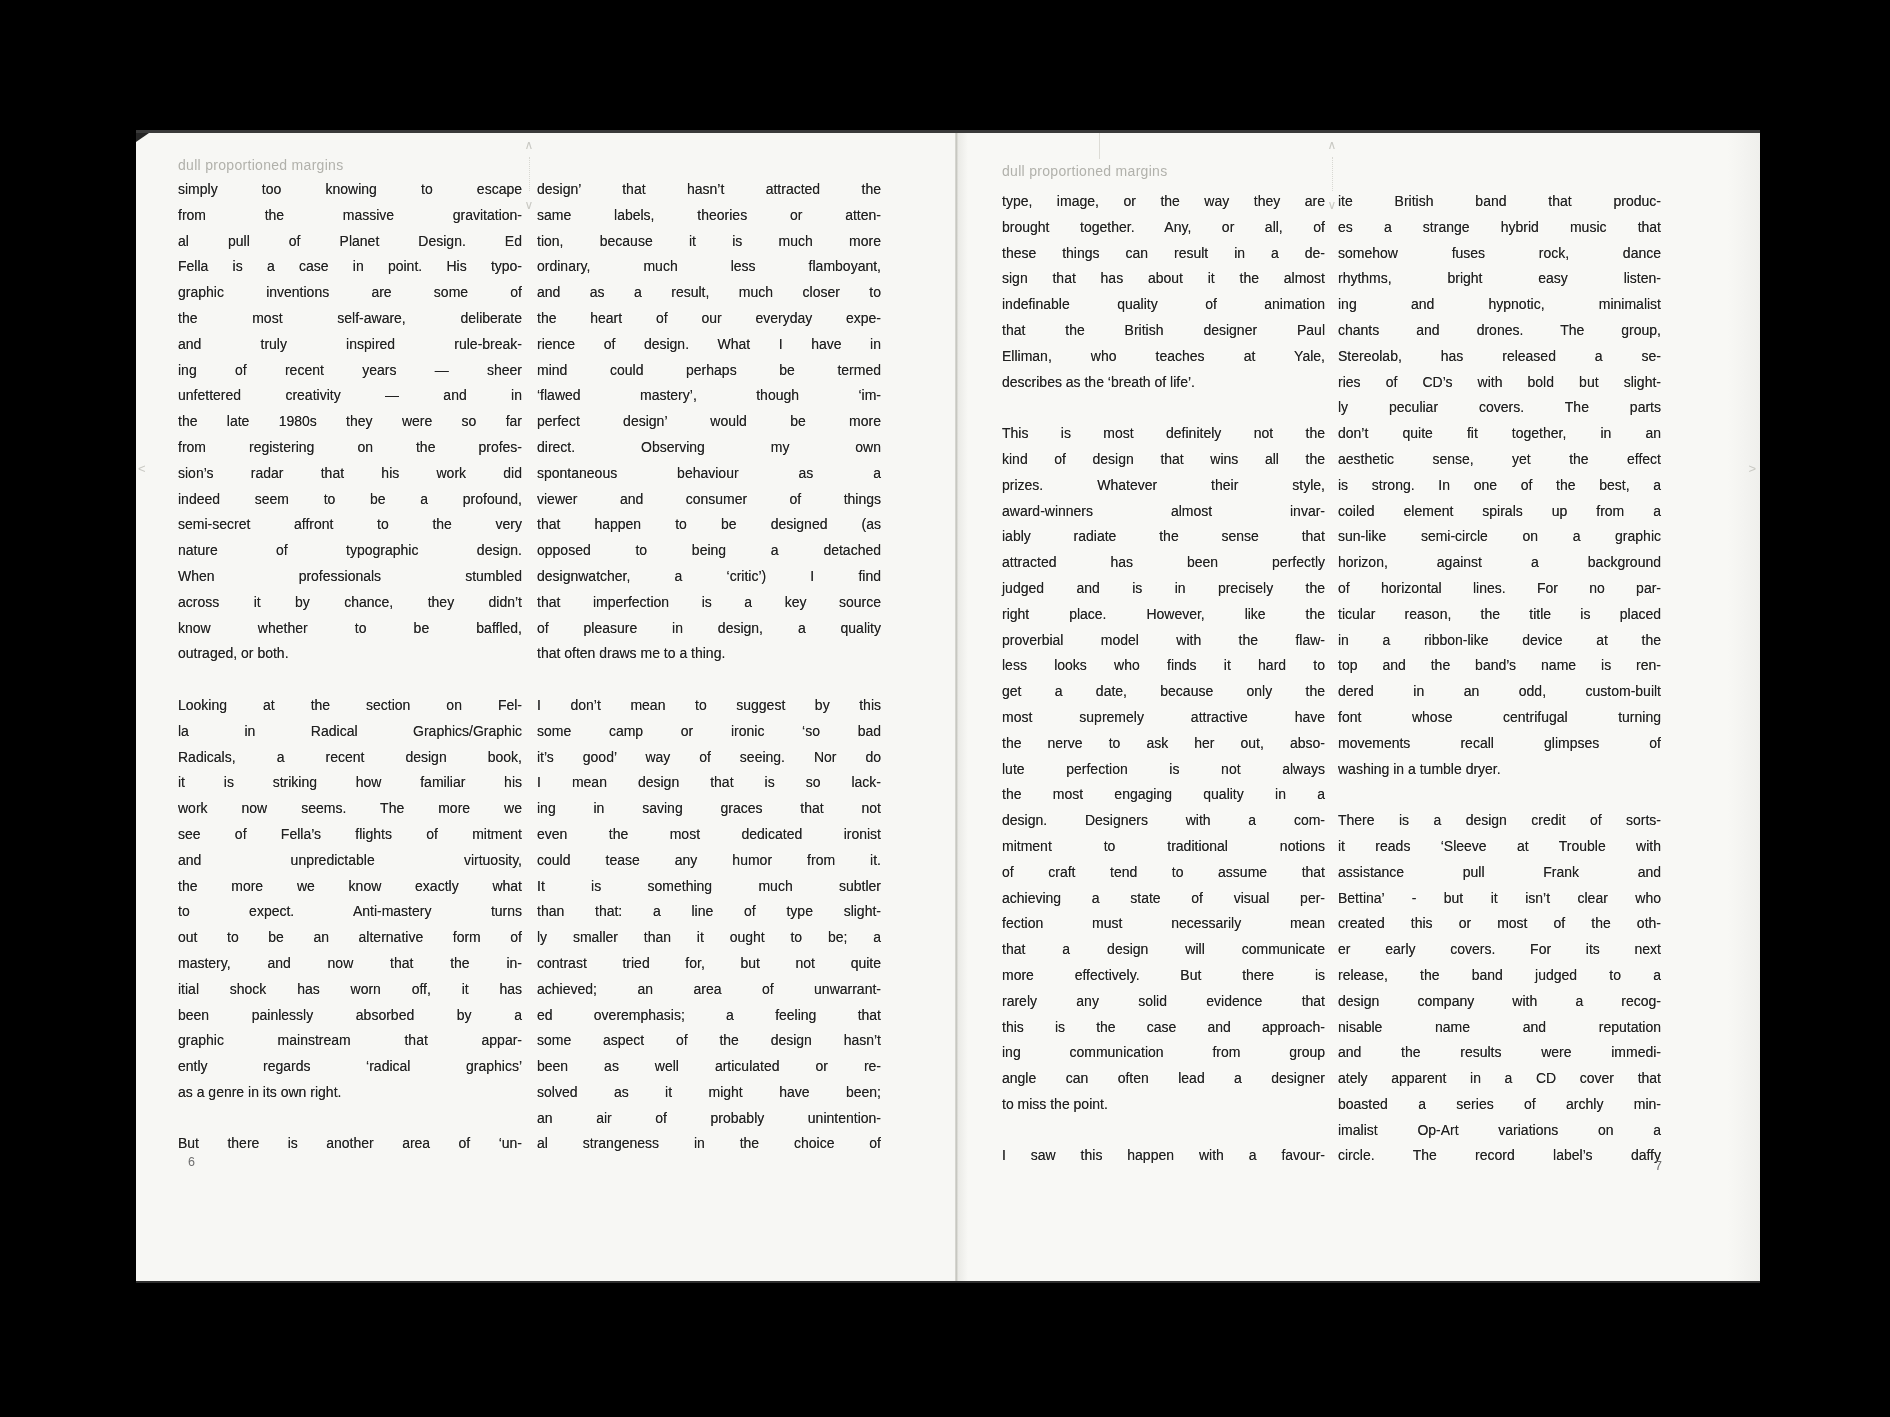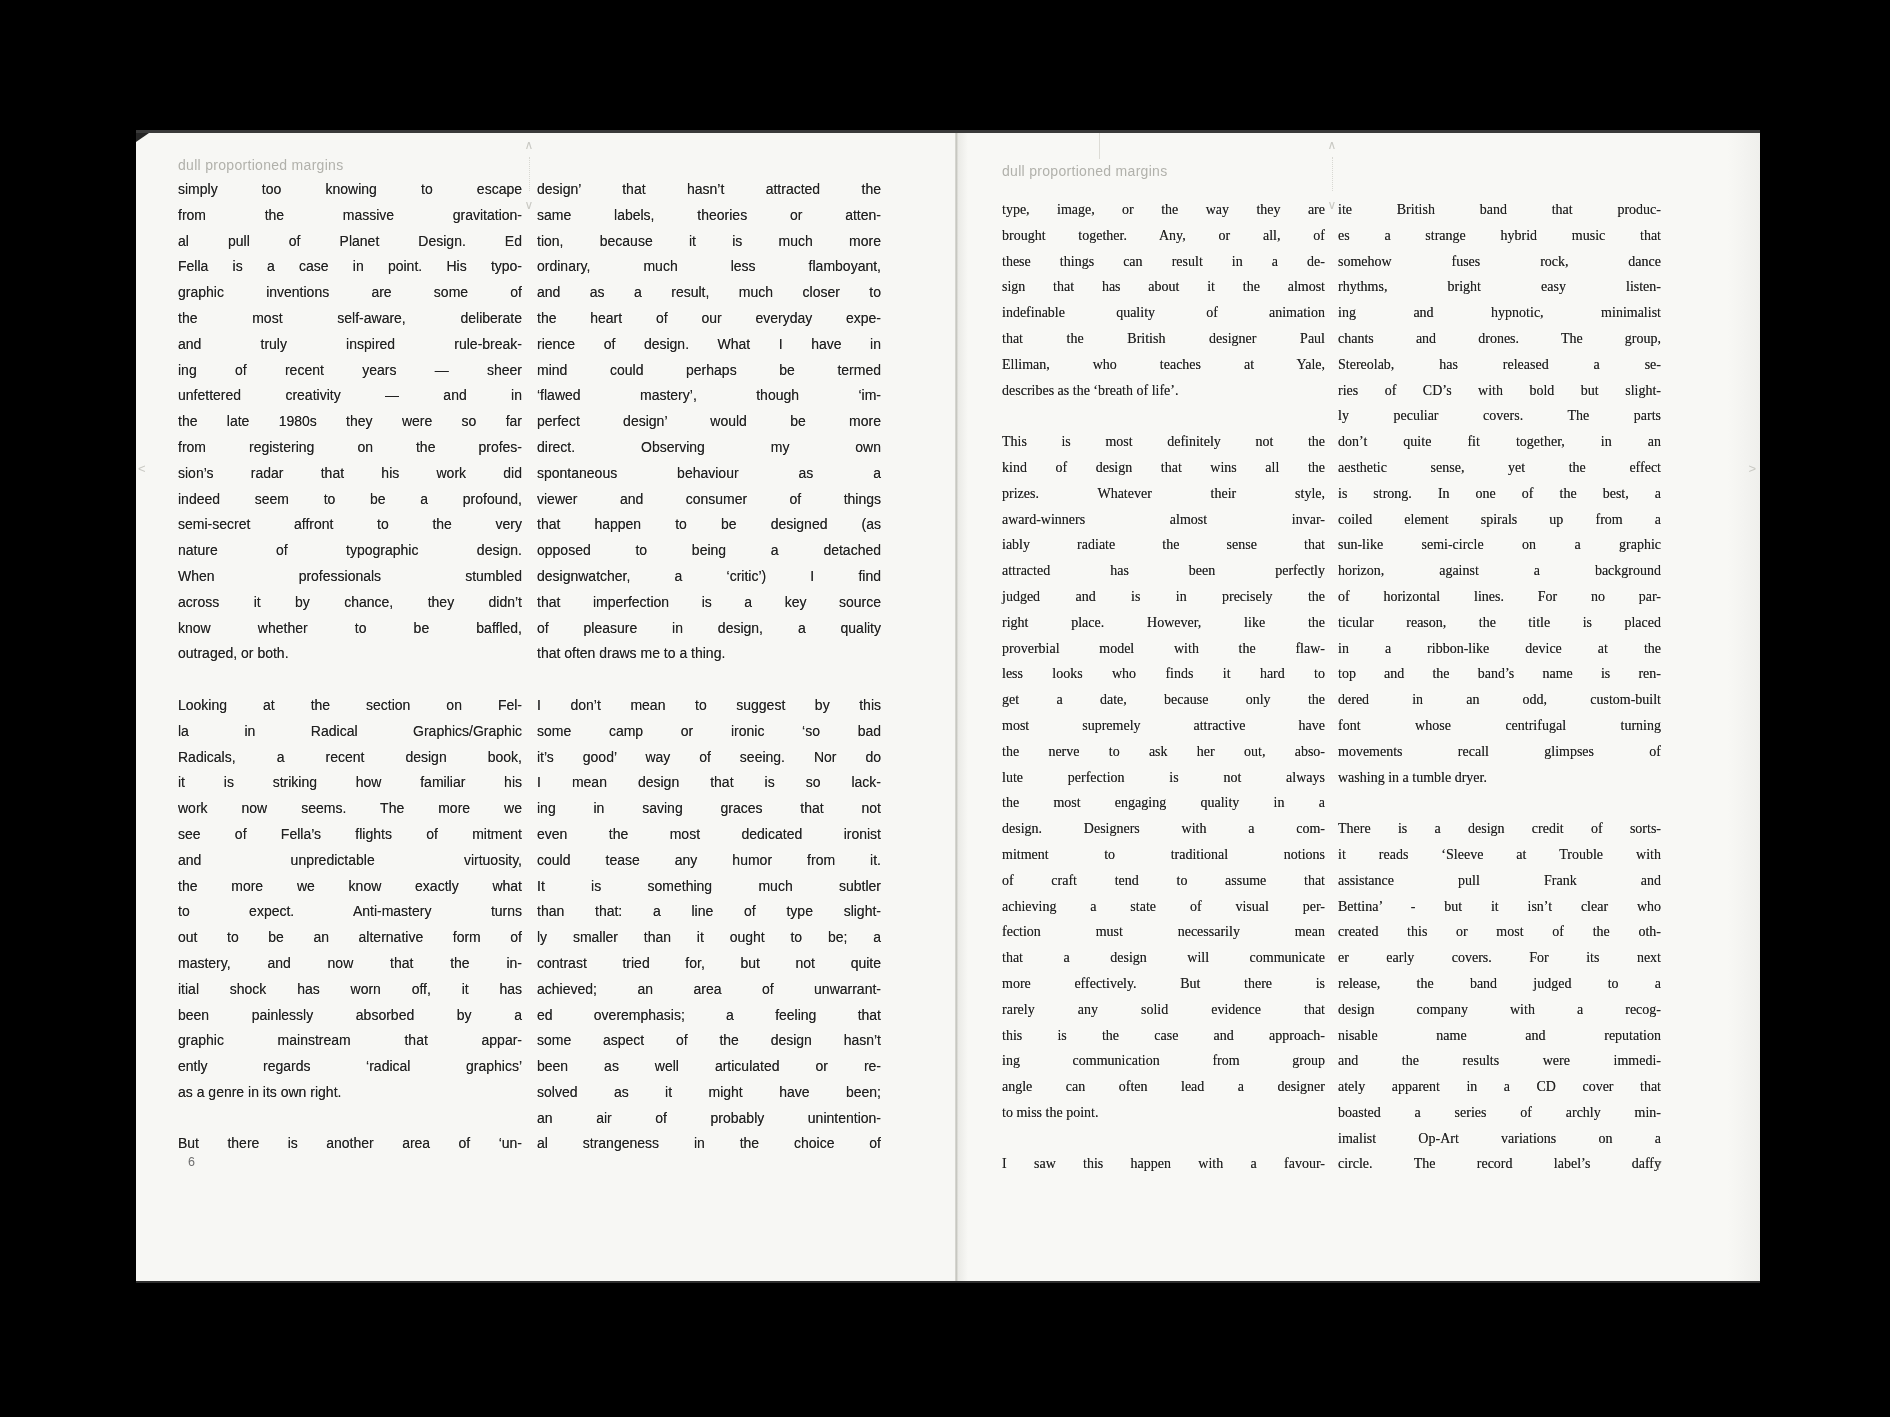--- a/index.html
+++ b/index.html
@@ -14,21 +14,21 @@
     background-color:#f7f7f4;border-right:1px solid #e3e3dd;}
   .page-right{left:822px;width:802px;background:linear-gradient(to right,#eaeae6 0,#f8f8f5 10px,#f8f8f5 96%,#efefec 100%);
     background-color:#f8f8f5;}
   .gutter{position:absolute;top:0;left:819px;width:3px;height:1148px;
     background:linear-gradient(to right,#dcdcd6,#c7c7c1,#e6e6e0);}
   .running-head{position:absolute;font-size:14px;letter-spacing:.3px;color:#b1b1ab;}
   .page-left .running-head{left:42px;top:24px;}
   .page-right .running-head{left:44px;top:30px;}
   .cols{position:absolute;display:flex;}
   .page-left .cols{left:42px;top:44px;gap:15px;}
-  .page-right .cols{left:44px;top:64px;gap:13px;font-family:Liberation Serif, serif;}
+  .page-right .cols{left:44px;top:56px;gap:13px;}
   .col{--lh:25.8px;font-size:14px;line-height:var(--lh);color:#212121;
     text-shadow:0 0 .35px rgba(20,20,20,.55);}
   .page-left .col{width:344px;}
   .page-right .col{width:323px;}
   .para + .para{margin-top:var(--lh);}
   .line{text-align:justify;text-align-last:justify;height:var(--lh);}
   .line.para-end{text-align-last:left;}
   .folio{position:absolute;font-size:12.5px;color:#6e6e6e;}
   .page-left .folio{left:52px;top:1022px;}
   .page-right .folio{left:697px;top:1026px;}

